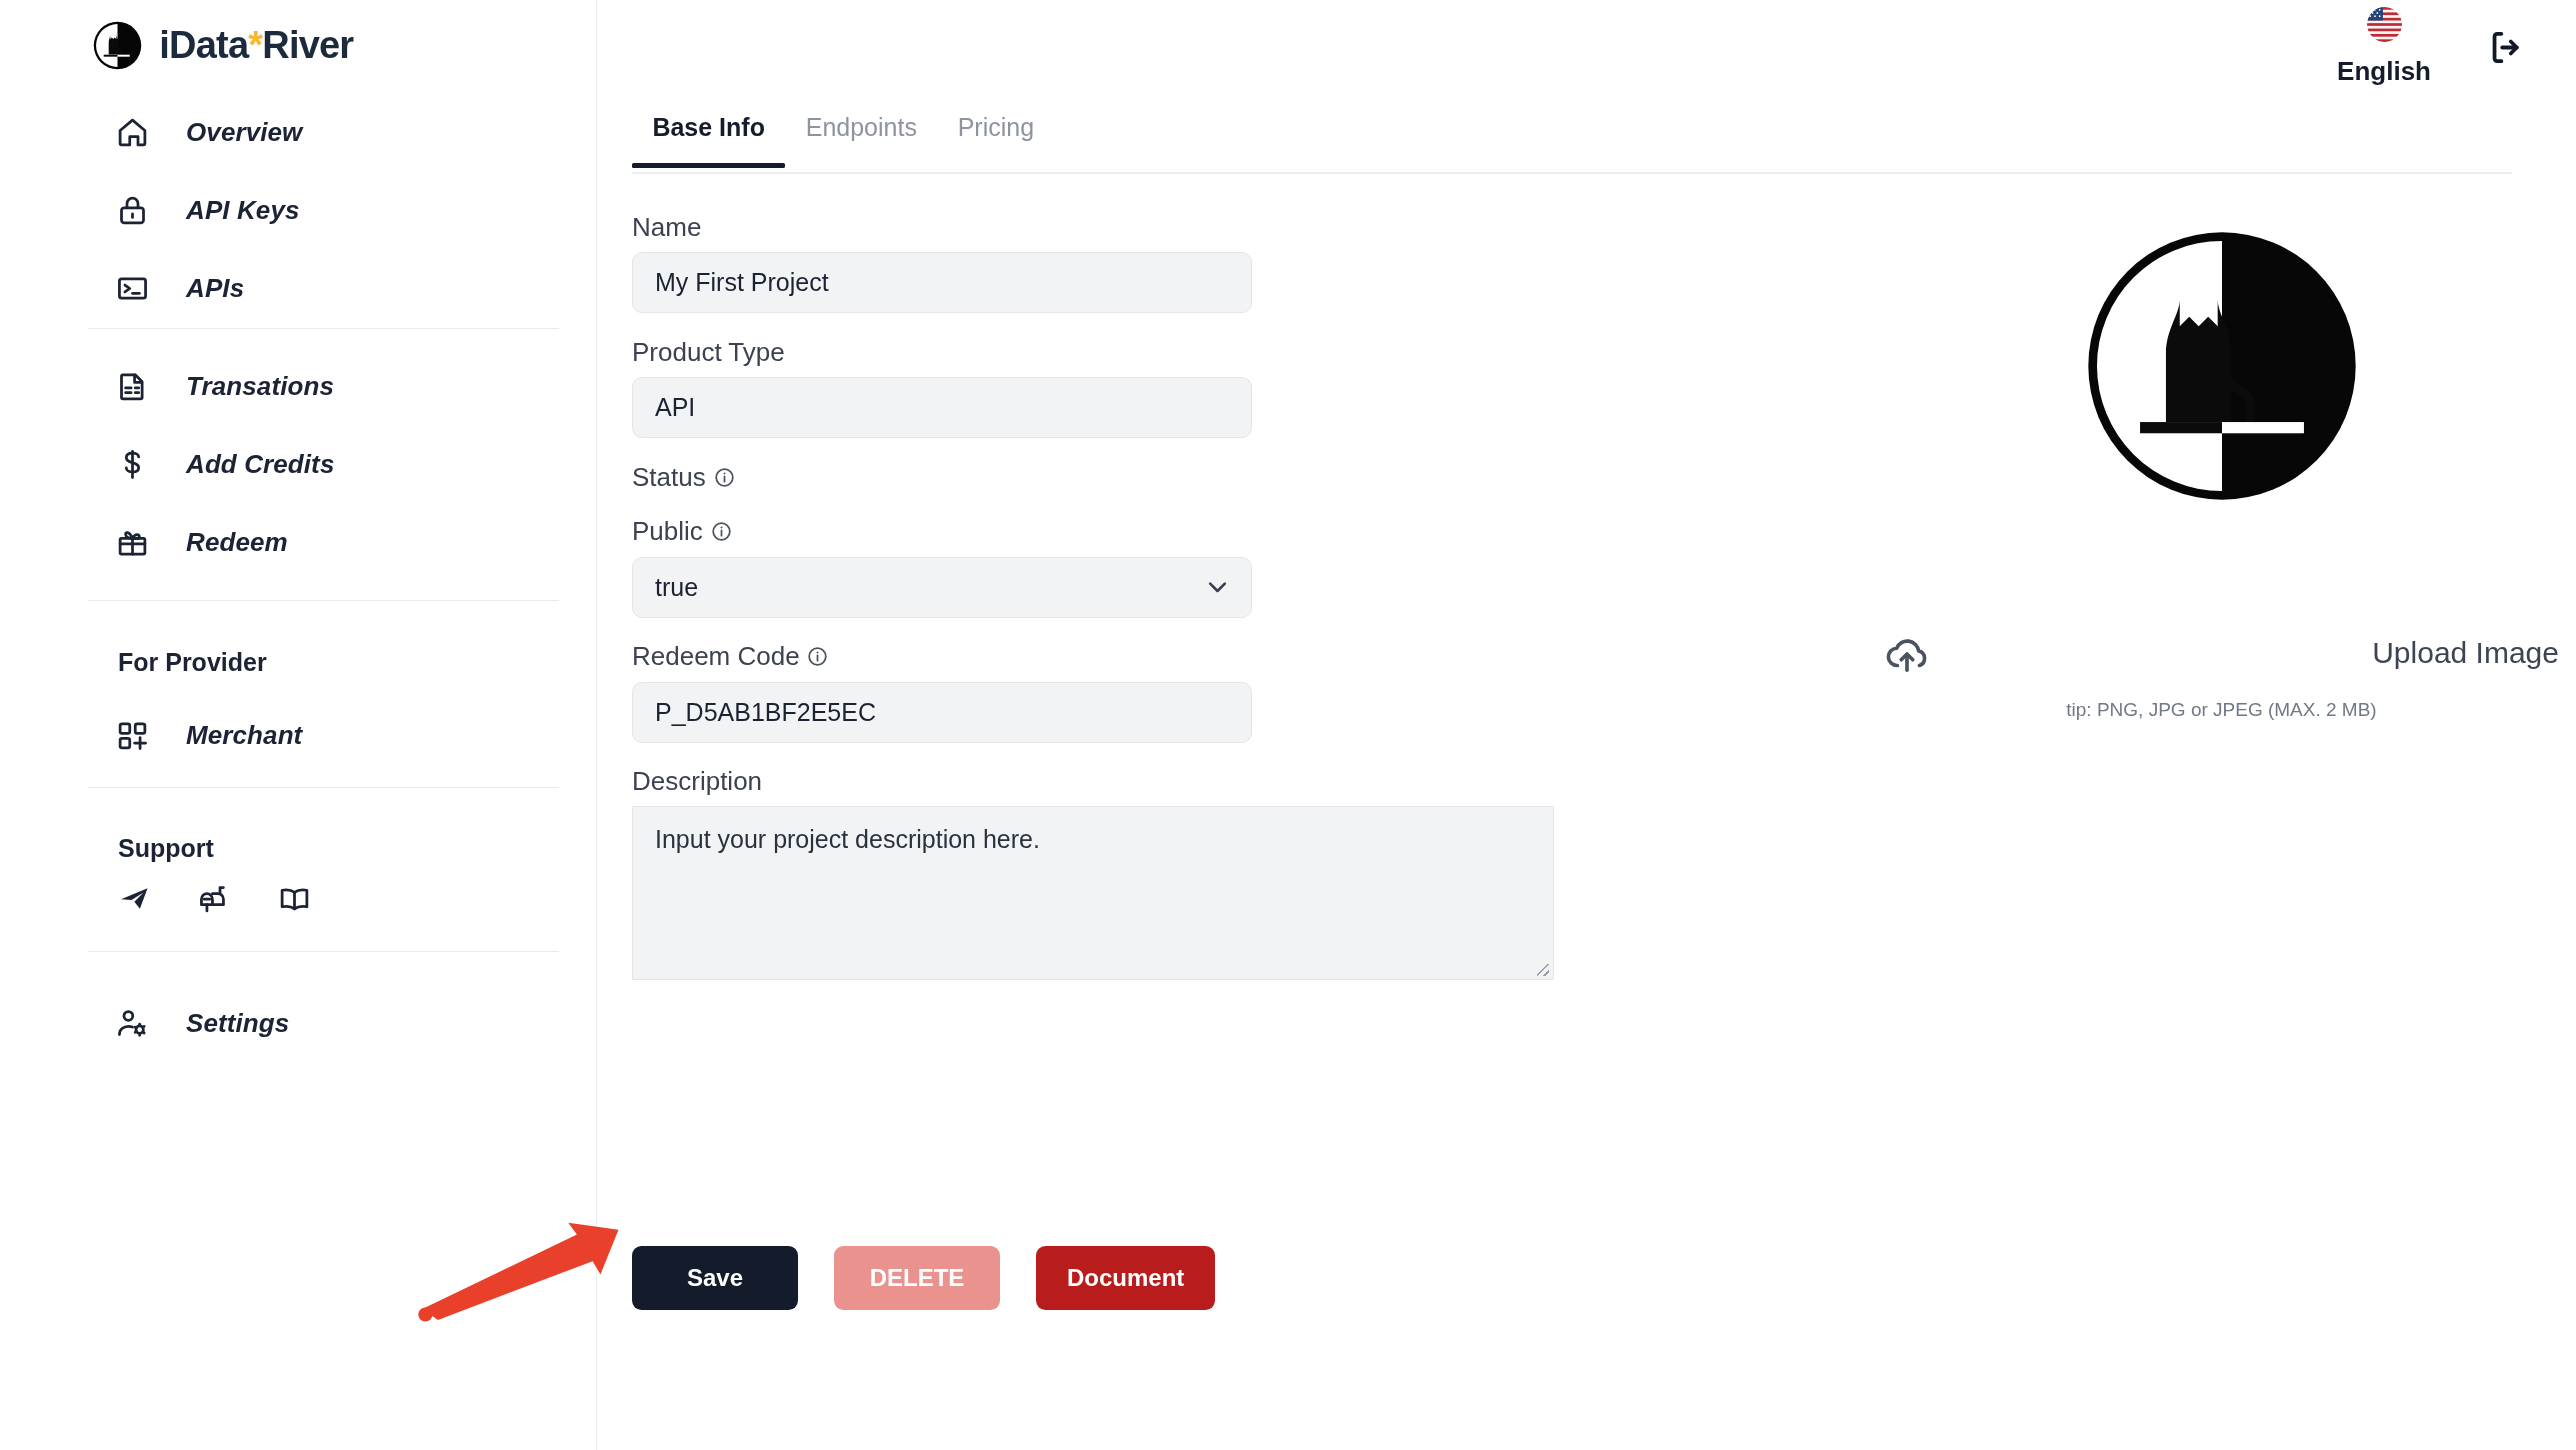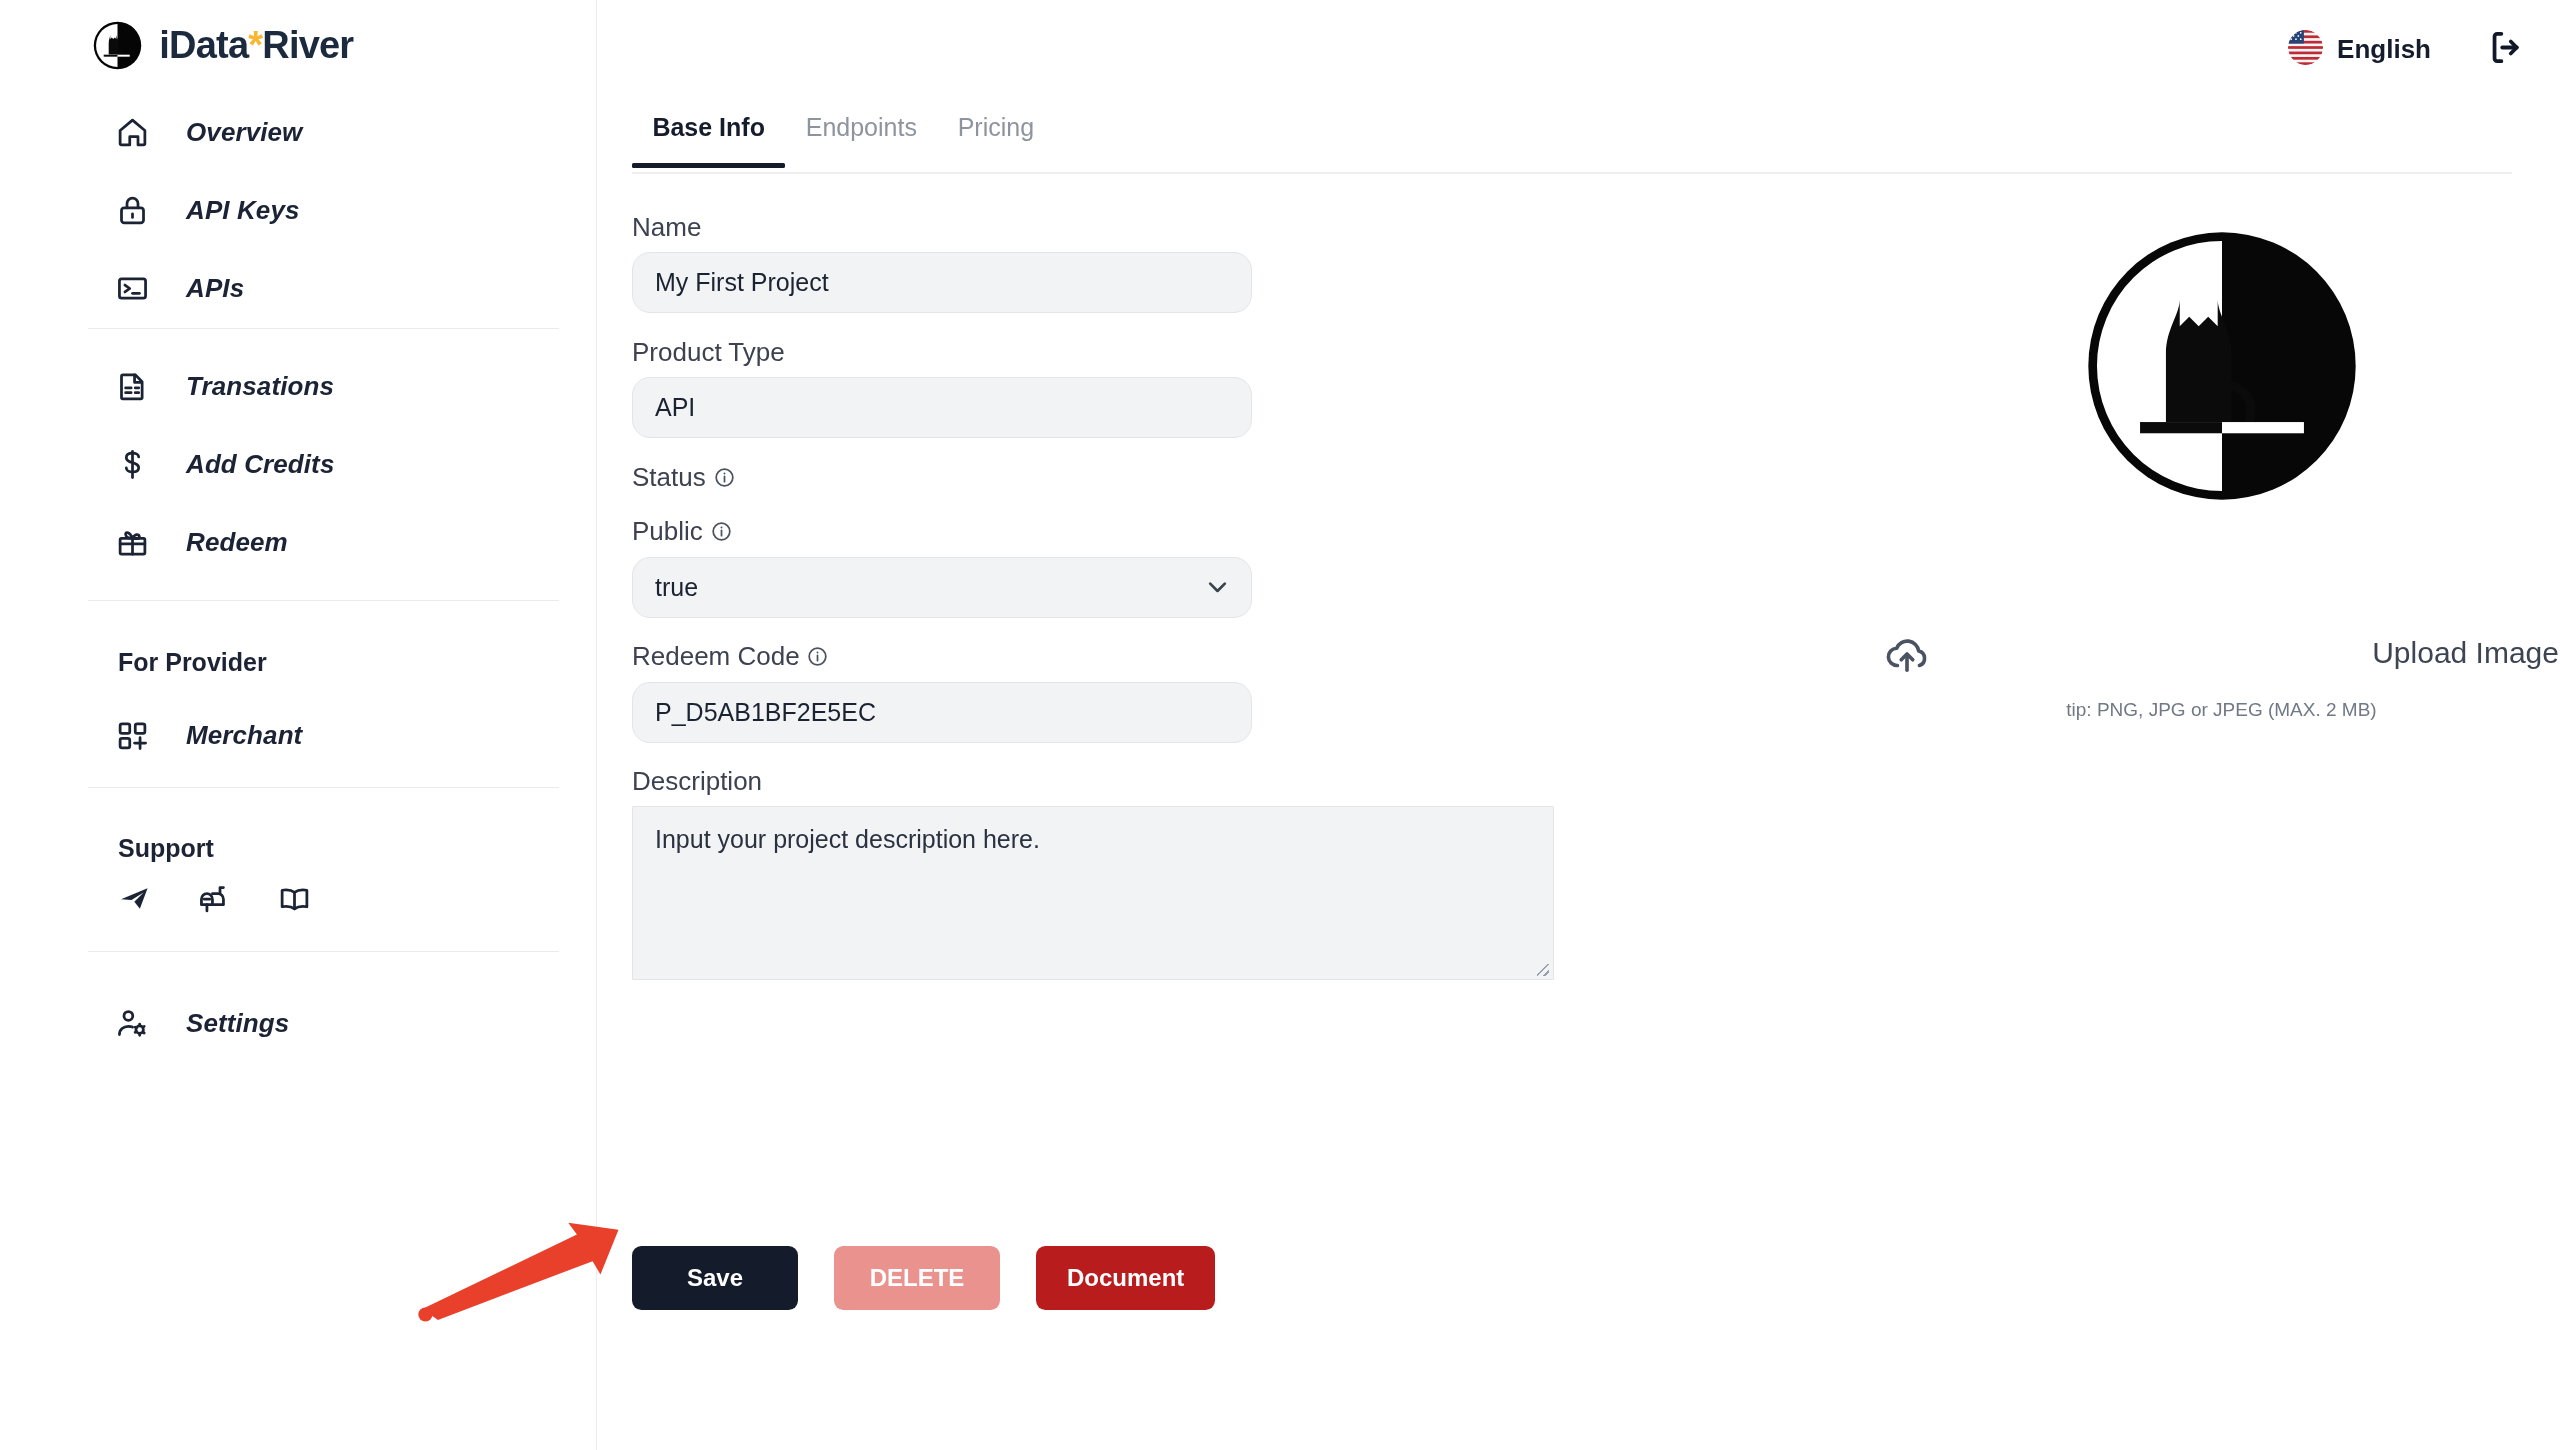--- a/index.html
+++ b/index.html
@@ -68,21 +68,21 @@
   
   #topbar {
     position: absolute;
     left: 597px; top: 0;
     width: 1979px; height: 94px;
     display: flex; align-items: center;
     justify-content: flex-end;
     gap: 55px;
     padding-right: 49px;
   }
-  #lang-switch { display: flex; align-items: flex-end; gap: 14px; cursor: pointer; }
+  #lang-switch { display: flex; align-items: center; gap: 14px; cursor: pointer; flex-direction: column; }
   .flag { width: 35px; height: 35px; border-radius: 50%; overflow: hidden; display: block; flex: none; }
   #lang-label { font-size: 26px; font-weight: 600; color: #151c2c; }
   #logout-icon { width: 41px; height: 41px; color: #111827; display: block; cursor: pointer; }
 
   
   #main {
     position: absolute;
     left: 597px; top: 94px;
     width: 1979px;
     height: 1356px;
@@ -125,21 +125,21 @@
     font-size: 26px;
     color: #3c4250;
     margin-bottom: 9.4px;
   }
   .info-icon { width: 21px; height: 21px; display: block; color: #4b5260; flex: none; cursor: pointer; }
   .input-box {
     width: 620px;
     height: 61px;
     background: #f2f3f5;
     border: 0.8px solid #e3e5e8;
-    border-radius: 18px;
+    border-radius: 10px;
     display: flex; align-items: center;
     padding: 0 22px;
     font-size: 25px;
     color: #1b2231;
     position: relative;
   }
   .input-box.select { padding-right: 55px; cursor: pointer; }
   .chev {
     position: absolute; right: 20.4px; top: 50%;
     transform: translateY(-50%);

